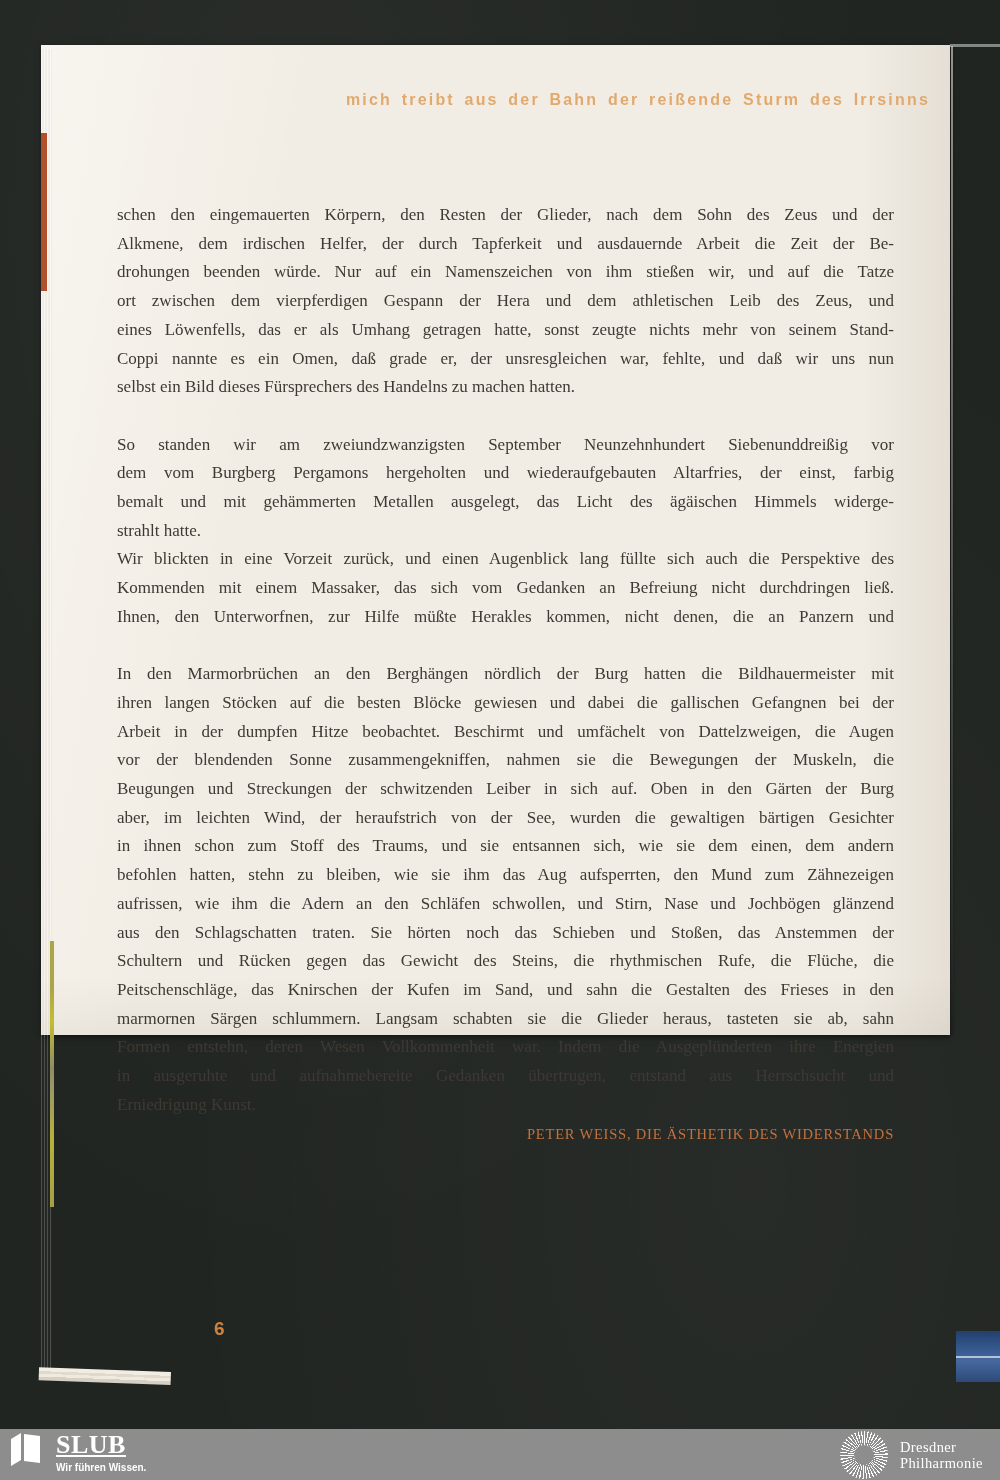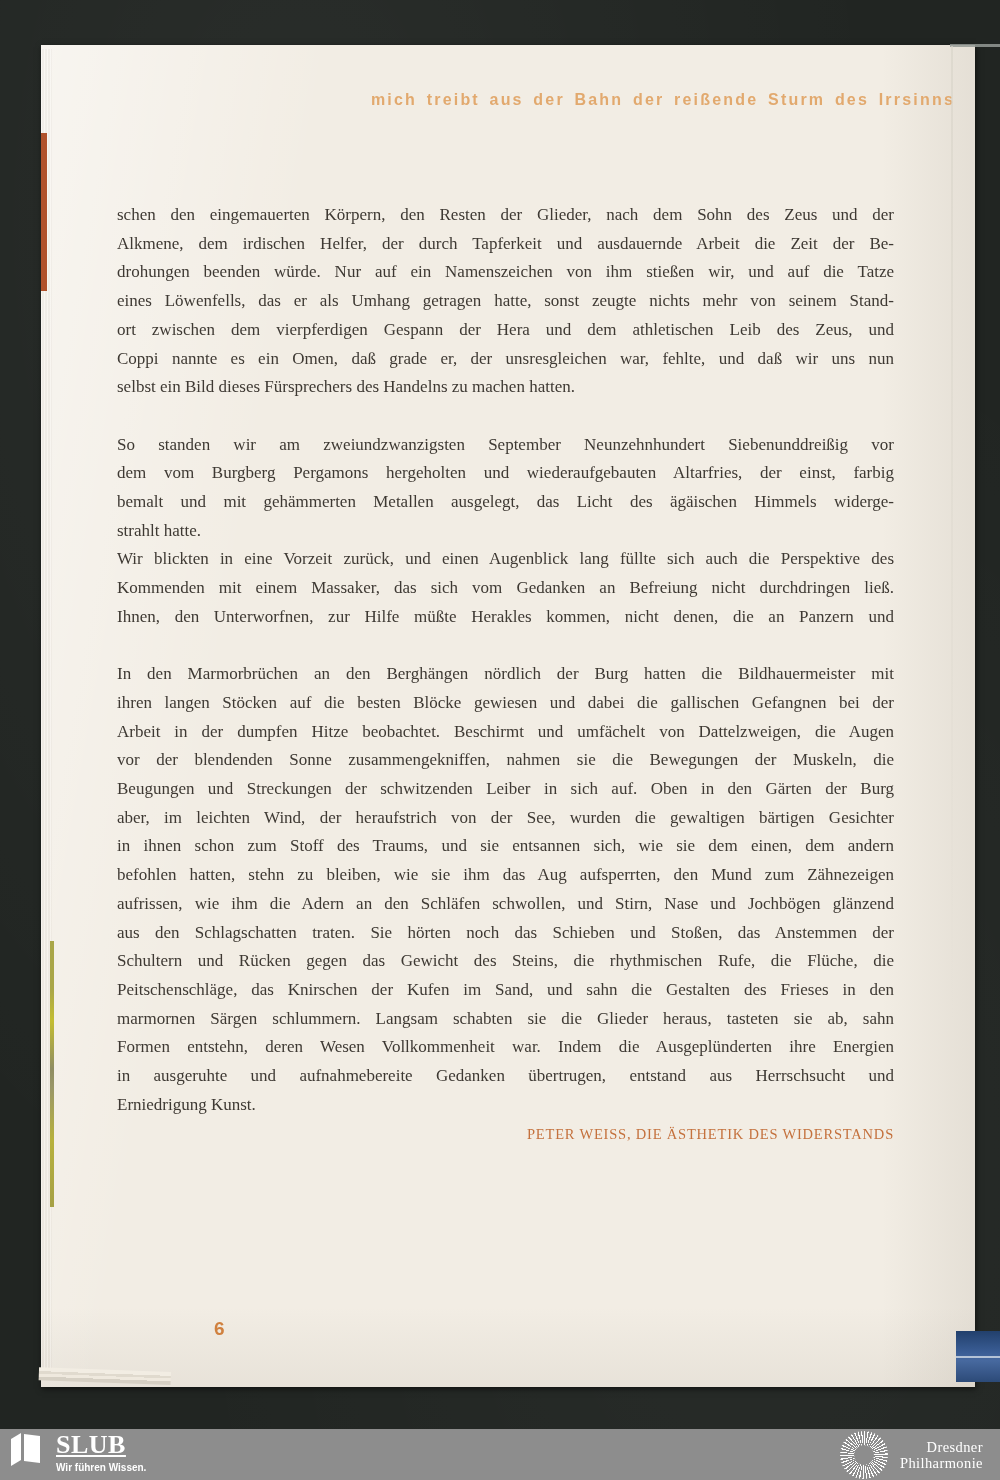--- a/index.html
+++ b/index.html
@@ -21,28 +21,27 @@
     position:relative;width:1000px;height:1480px;
     background:
       radial-gradient(ellipse at 30% 15%, rgba(255,255,255,.04), rgba(0,0,0,0) 60%),
       radial-gradient(ellipse at 75% 80%, rgba(255,255,255,.03), rgba(0,0,0,0) 55%),
       var(--scan-bg);
     font-family:"Liberation Serif", serif;
   }
 
   
   #paper{
-    position:absolute;left:41px;top:45px;width:909px;height:1342px;
+    position:absolute;left:41px;top:45px;width:909px;height:990px;
     background:
       linear-gradient(100deg, rgba(255,255,255,.45), rgba(255,255,255,0) 25%),
       linear-gradient(90deg, rgba(0,0,0,0) 90%, rgba(110,100,85,.10)),
       linear-gradient(180deg, rgba(0,0,0,0) 94%, rgba(110,100,85,.08)),
       var(--paper);
     box-shadow:1px 2px 6px rgba(0,0,0,.55);
-    padding-left:25px;
   }
   .left-edges{
     position:absolute;left:0;top:4px;width:11px;height:1330px;
     background:repeating-linear-gradient(90deg, rgba(255,255,255,.35) 0 1px, rgba(90,80,70,.08) 1px 3px);
     opacity:.55;
   }
   .page-stack{
     position:absolute;left:-2px;top:1327px;width:132px;height:13px;
     background:linear-gradient(180deg,#f2ede3 0 30%, #e0dace 30% 50%, #efe9de 50% 72%, #d6d0c4 72% 100%);
     transform:rotate(2.1deg);transform-origin:100% 0;
@@ -98,21 +97,21 @@
   }
   .slub-block{position:absolute;left:11px;top:2px;display:flex;align-items:flex-start;}
   .slub-icon{width:30px;height:33px;margin-top:2px;}
   .slub-text{margin-left:15px;color:var(--footer-text);}
   .slub-name{
     font-family:"Liberation Serif", serif;font-weight:bold;font-size:26px;line-height:28px;letter-spacing:.5px;text-decoration:underline;
   }
   .slub-tagline{
     font-family:"Liberation Sans", sans-serif;font-weight:bold;font-size:10px;line-height:15px;margin-top:1px;
   }
-  .phil-block{position:absolute;left:840px;top:0;height:51px;display:flex;align-items:center;text-align:right;}
+  .phil-block{position:absolute;left:840px;top:0;height:51px;display:flex;align-items:center;}
   .phil-logo{
     position:relative;width:48px;height:48px;border-radius:50%;
     background:repeating-conic-gradient(var(--footer-text) 0deg 3.2deg, rgba(255,255,255,0) 3.2deg 8.6deg);
   }
   .phil-logo::after{
     content:"";position:absolute;left:50%;top:50%;width:16px;height:16px;margin:-8px 0 0 -8px;
     border-radius:50%;background:var(--footer-gray);
     box-shadow:0 0 0 2px var(--footer-gray);
   }
   .phil-text{
@@ -129,22 +128,22 @@
     <div class="left-edges"></div>
 
     <div class="header-quote">mich treibt aus der Bahn der reißende Sturm des Irrsinns</div>
 
     <div class="text-block">
       <div>
           <div class="para gap">
             <div class="pline">schen den eingemauerten Körpern, den Resten der Glieder, nach dem Sohn des Zeus und der</div>
             <div class="pline">Alkmene, dem irdischen Helfer, der durch Tapferkeit und ausdauernde Arbeit die Zeit der Be-</div>
             <div class="pline">drohungen beenden würde. Nur auf ein Namenszeichen von ihm stießen wir, und auf die Tatze</div>
+            <div class="pline">ort zwischen dem vierpferdigen Gespann der Hera und dem athletischen Leib des Zeus, und</div>
             <div class="pline">eines Löwenfells, das er als Umhang getragen hatte, sonst zeugte nichts mehr von seinem Stand-</div>
-            <div class="pline">ort zwischen dem vierpferdigen Gespann der Hera und dem athletischen Leib des Zeus, und</div>
             <div class="pline">Coppi nannte es ein Omen, daß grade er, der unsresgleichen war, fehlte, und daß wir uns nun</div>
             <div class="pline last">selbst ein Bild dieses Fürsprechers des Handelns zu machen hatten.</div>
           </div>
           <div class="para">
             <div class="pline">So standen wir am zweiundzwanzigsten September Neunzehnhundert Siebenunddreißig vor</div>
             <div class="pline">dem vom Burgberg Pergamons hergeholten und wiederaufgebauten Altarfries, der einst, farbig</div>
             <div class="pline">bemalt und mit gehämmerten Metallen ausgelegt, das Licht des ägäischen Himmels widerge-</div>
             <div class="pline last">strahlt hatte.</div>
           </div>
           <div class="para gap">

